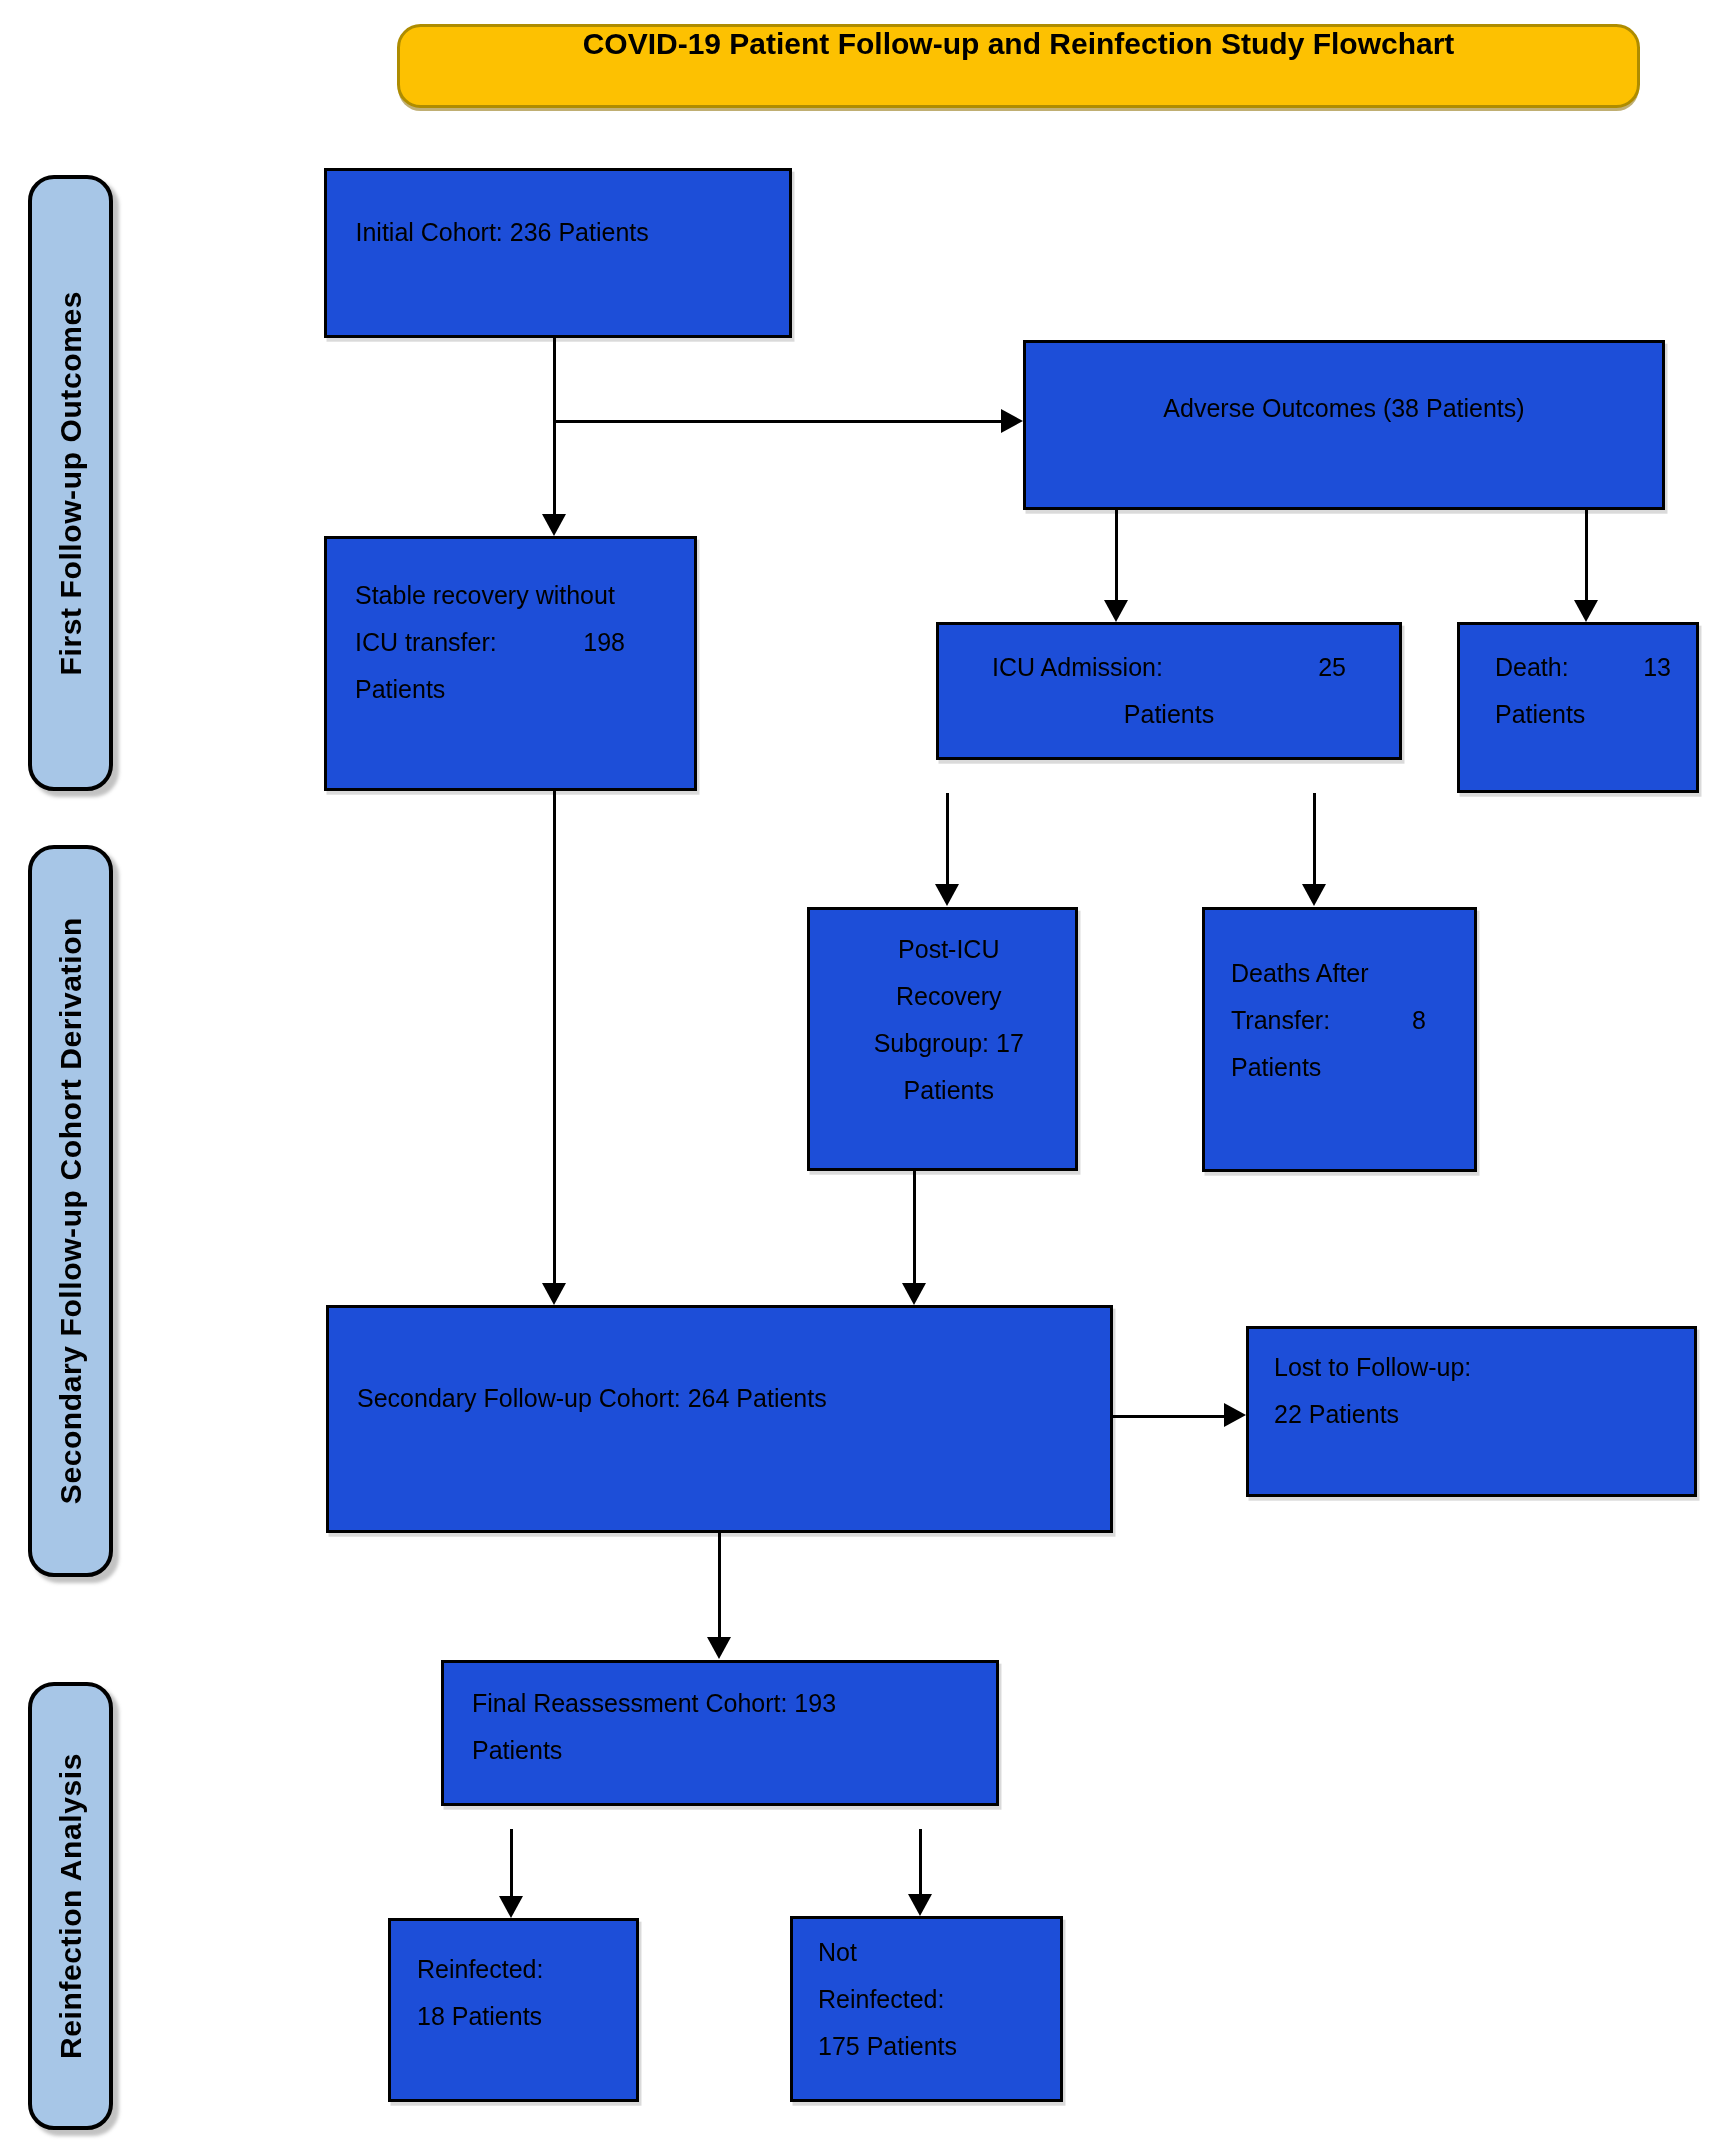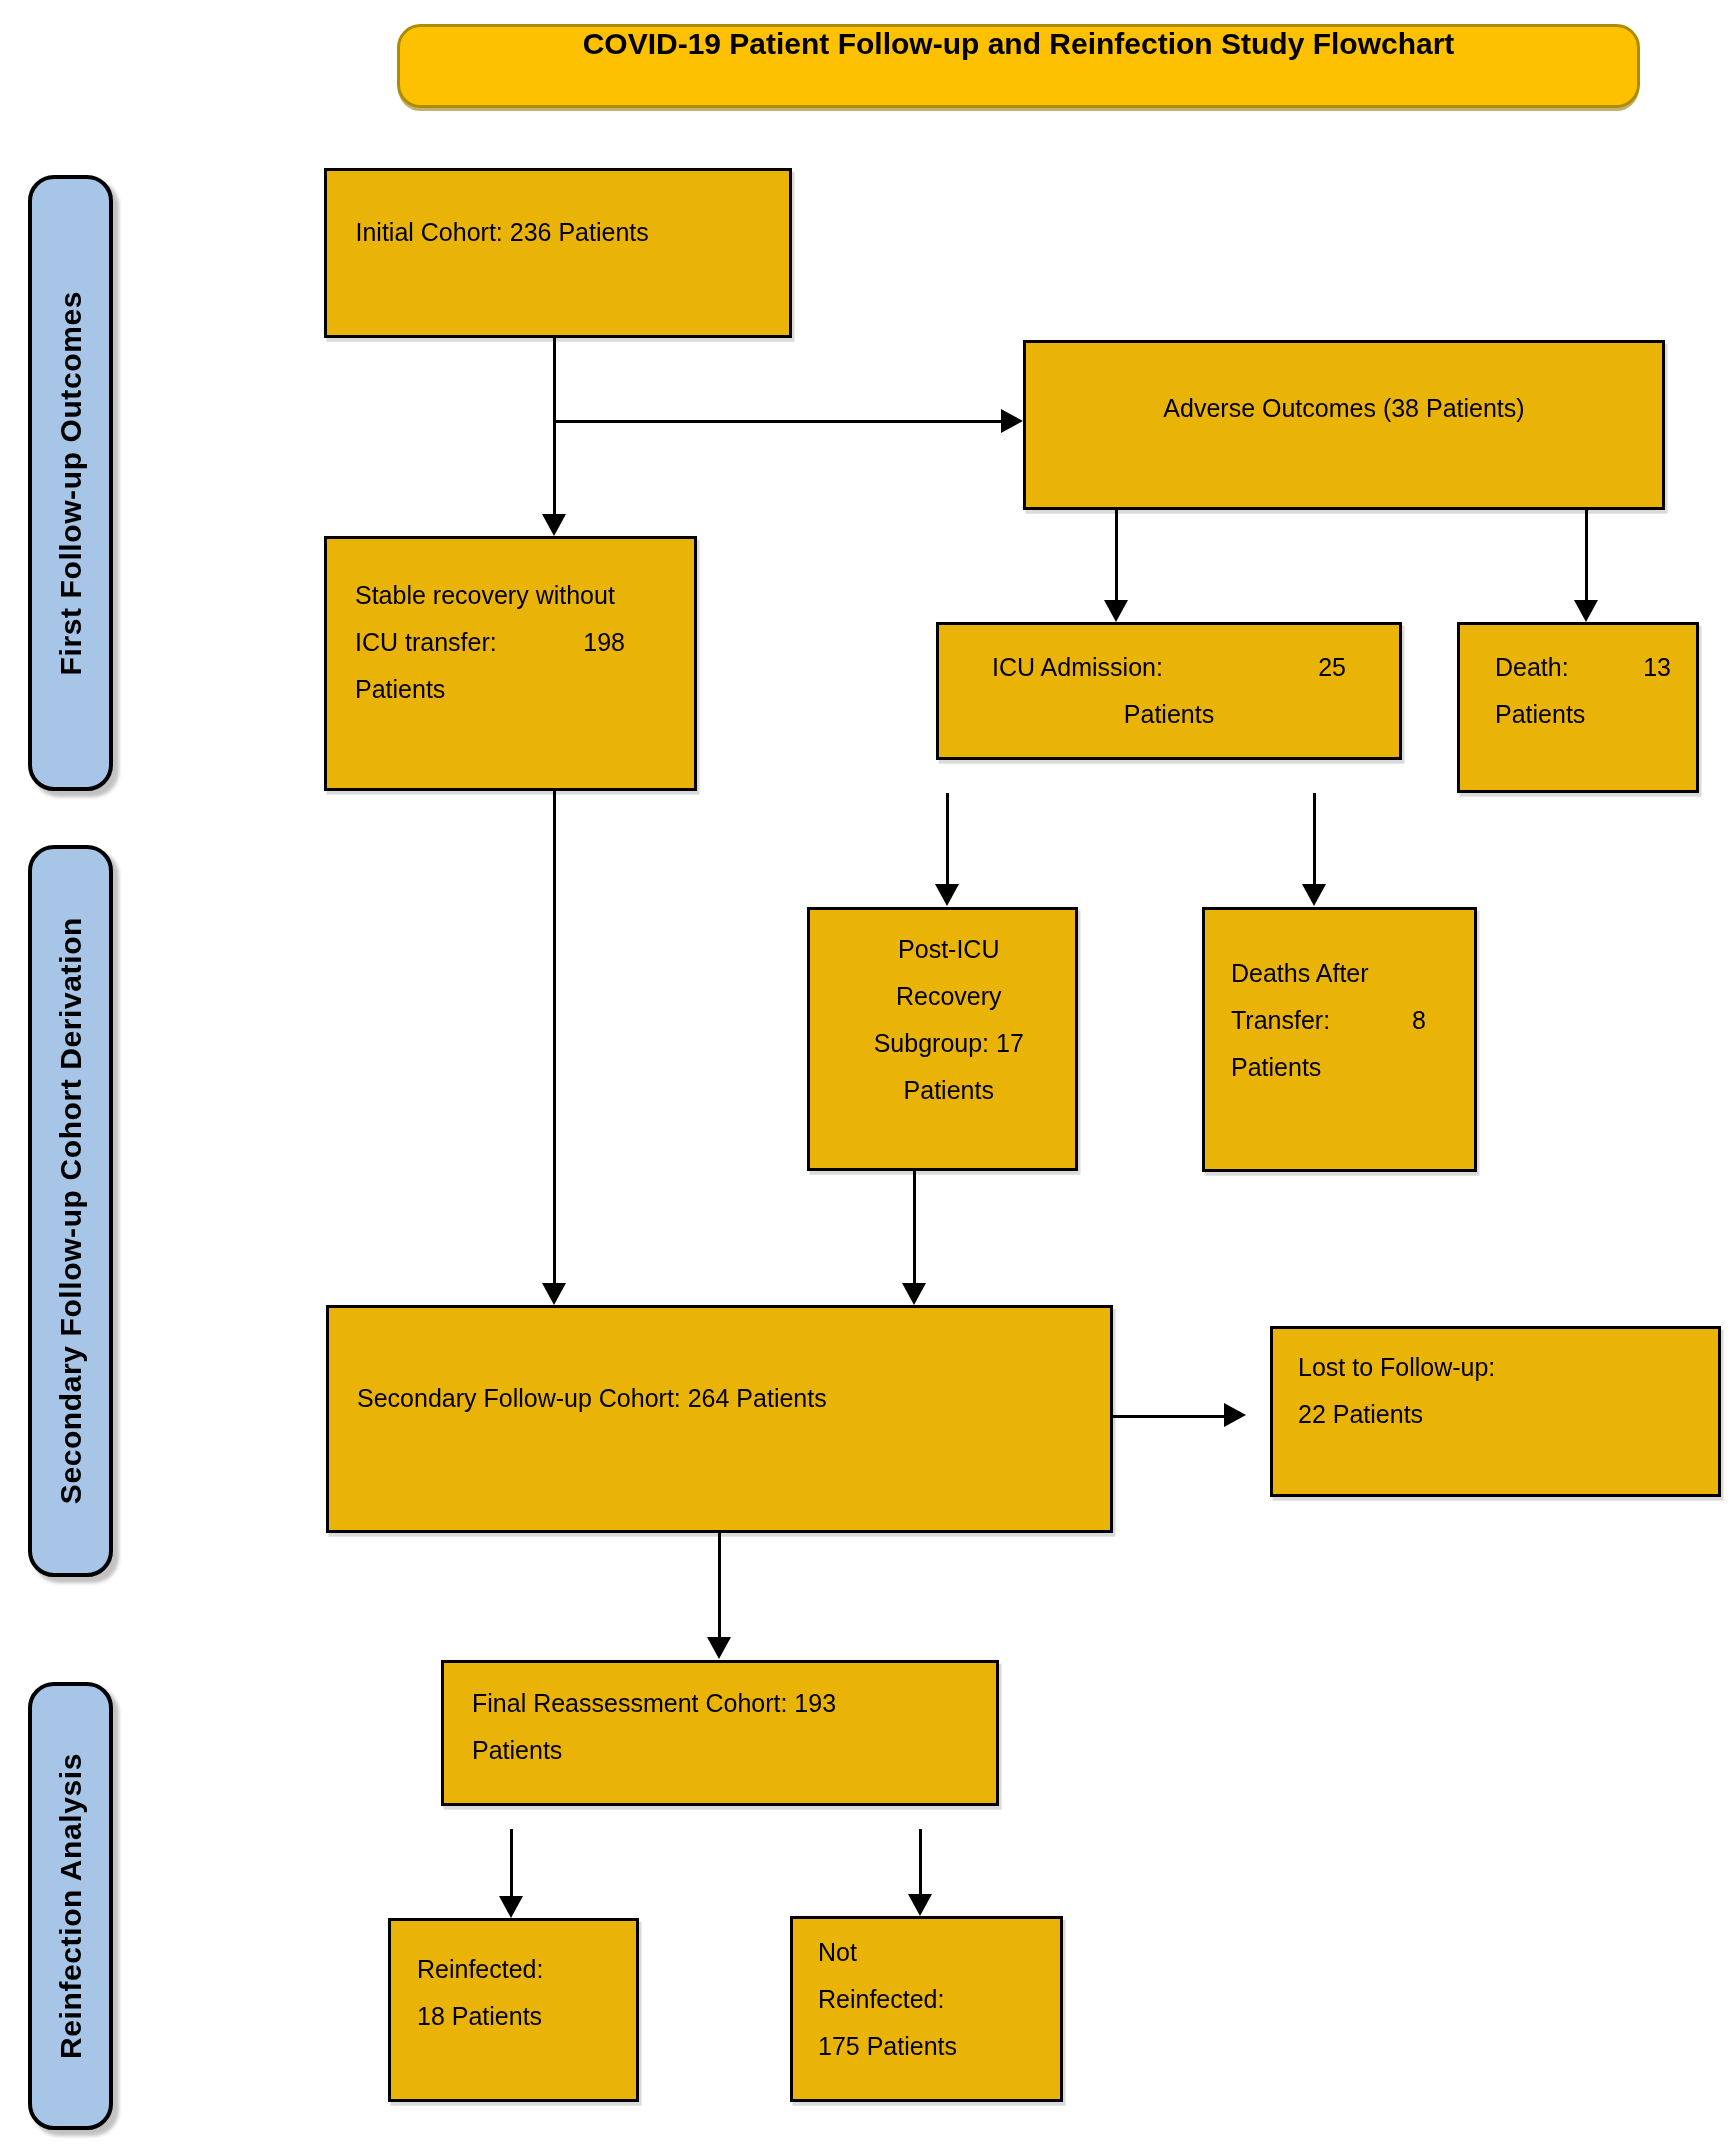--- a/index.html
+++ b/index.html
@@ -38,21 +38,21 @@
   .slabel .vtxt{
     writing-mode:vertical-rl;
     transform:rotate(180deg);
     font-size:30px; font-weight:bold;
     white-space:nowrap;
     letter-spacing:0.6px;
   }
   
   .node{
     position:absolute;
-    background:#eab308;
+    background:#1d4ed8;
     border:3.7px solid #000000;
     box-sizing:border-box;
     font-size:25px;
     line-height:47px;
     box-shadow:2.5px 3.7px 0 rgba(150,150,150,0.35);
   }
   .node .ln{display:block;}
   .node .split{display:flex; justify-content:space-between;}
   
   .vline{position:absolute; width:2.5px; background:#000000;}
@@ -135,21 +135,21 @@
       <span>Transfer:</span>
       <span>8</span>
     </span>
     <span class="ln">Patients</span>
   </div>
 
   <div class="node" style="left:326px; top:1305px; width:787px; height:228px; padding:67px 12.4px 0 28px;">
     <span class="ln">Secondary Follow-up Cohort: 264 Patients</span>
   </div>
 
-  <div class="node" style="left:1246px; top:1326px; width:451px; height:171px; padding:15px 12.4px 0 25px;margin-left:24px;">
+  <div class="node" style="left:1246px; top:1326px; width:451px; height:171px; padding:15px 12.4px 0 25px;">
     <span class="ln">Lost to Follow-up:</span>
     <span class="ln">22 Patients</span>
   </div>
 
   <div class="node" style="left:441px; top:1660px; width:558px; height:146px; padding:17.4px 12.4px 0 28px;">
     <span class="ln">Final Reassessment Cohort: 193</span>
     <span class="ln">Patients</span>
   </div>
 
   <div class="node" style="left:388px; top:1918px; width:251px; height:184px; padding:25px 12.4px 0 26px;">

